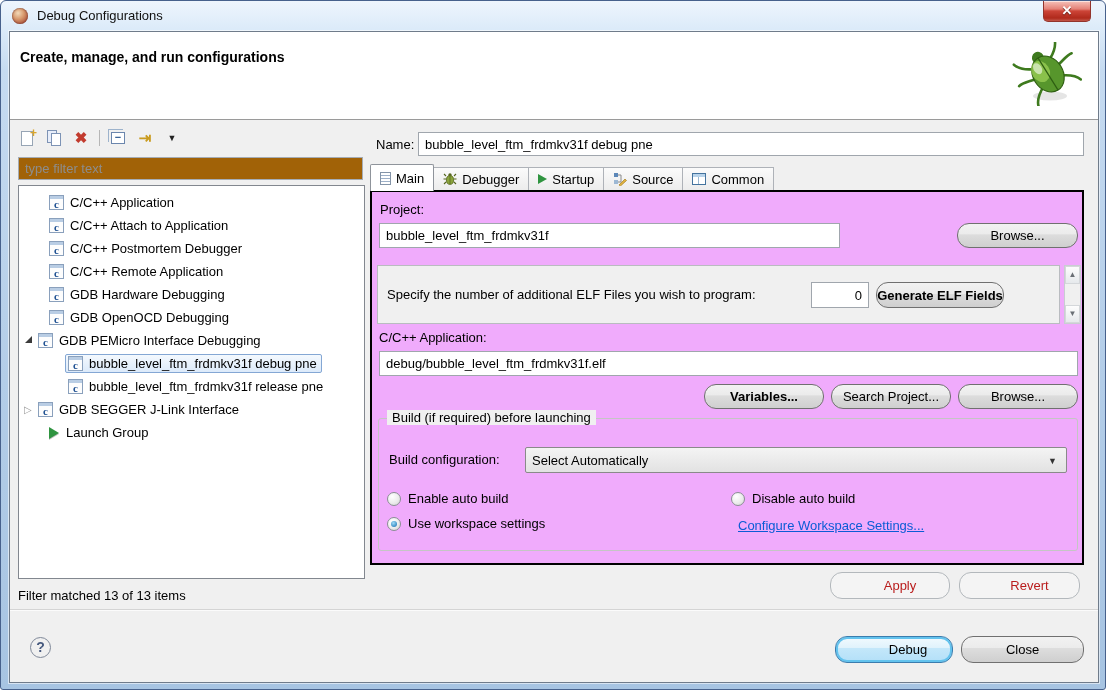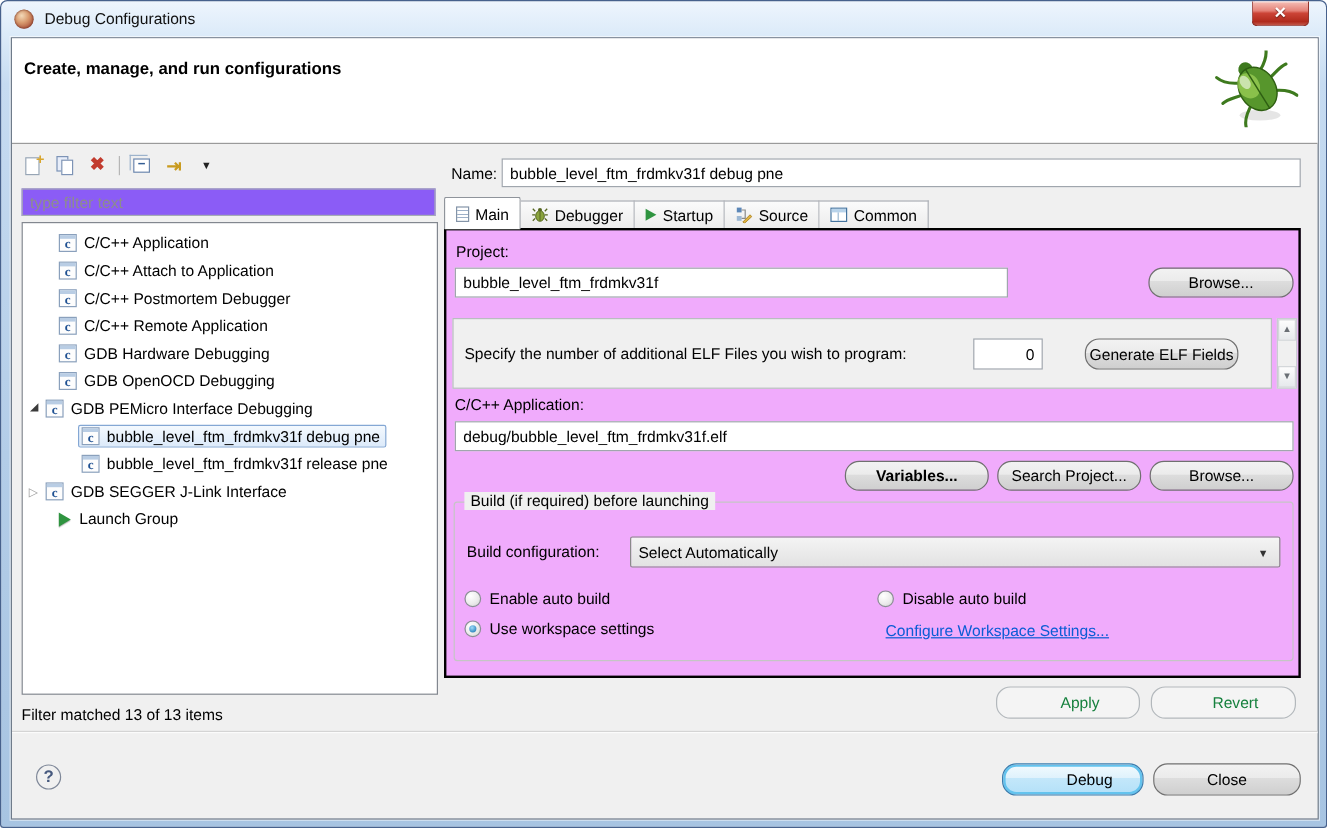--- a/index.html
+++ b/index.html
@@ -29,21 +29,21 @@
   .icon-copy-back{position:absolute;left:2px;top:1px;width:10px;height:13px;background:#e8eefa;border:1px solid #7d93b5;}
   .icon-copy-front{position:absolute;left:6px;top:4px;width:10px;height:13px;background:#fff;border:1px solid #7d93b5;}
   .icon-del{color:#c23b2e;font-weight:bold;font-size:15px;line-height:16px;}
   .tb-sep{width:1px;height:16px;background:#b6b6b6;}
   .icon-collapse{position:relative;width:14px;height:12px;background:#fff;border:1px solid #6b86ad;color:#335d94;
     font-size:11px;line-height:9px;text-align:center;font-weight:bold;}
   .icon-collapse::before{content:"";position:absolute;left:-4px;top:-4px;width:14px;height:12px;border:1px solid #9db3cc;border-right:none;border-bottom:none;}
   .icon-filter{color:#c99b1f;font-weight:bold;font-size:15px;}
   .icon-menu{color:#222;font-size:9px;}
   
-  .filter-input{position:absolute;left:8px;top:125px;width:345px;height:23px;border:1px solid #a5acb5;background:#8b5cf6;
+  .filter-input{position:absolute;left:8px;top:125px;width:345px;height:23px;border:1px solid #a5acb5;background:#a16207;
     font-family:"Liberation Sans",sans-serif;font-size:13px;padding:0 6px;color:#000;}
   .filter-input::placeholder{color:#8d8d8d;}
   
   .tree{position:absolute;left:8px;top:153px;width:347px;height:394px;background:#fff;border:1px solid #82878f;
     padding-top:5px;overflow:hidden;}
   .trow{height:23px;display:flex;align-items:center;font-size:13px;color:#000;cursor:pointer;white-space:nowrap;}
   .pad-leaf{padding-left:30px;}
   .pad-exp{padding-left:3px;}
   .pad-child{padding-left:49px;}
   .exp-open{width:0;height:0;border-bottom:7px solid #3b3b3b;border-left:7px solid transparent;margin:0 6px 2px 3px;}
@@ -79,42 +79,42 @@
   
   .content{position:absolute;left:360px;top:158px;width:714px;height:375px;border:2px solid #000000;background:#f0abfc;}
   .project-input{left:7px;top:31px;width:461px;height:25px;}
   .btn{position:absolute;border:1px solid #707070;border-radius:12px;color:#000;font-size:13px;text-align:center;cursor:pointer;
     background:linear-gradient(180deg,#f2f2f2 0%,#ebebeb 45%,#dddddd 46%,#cfcfcf 100%);
     display:flex;align-items:center;justify-content:center;font-family:"Liberation Sans",sans-serif;}
   .browse1{left:585px;top:31px;width:121px;height:25px;}
   .elf-box{position:absolute;left:5px;top:73px;width:683px;height:59px;border:1px solid #b9bcc0;background:#f0f0f0;}
   .elf-label{left:9px;top:21px;}
   .elf-count{left:433px;top:16px;width:58px;height:26px;text-align:right;}
-  .elf-gen{left:526px;top:16px;width:128px;height:26px;}
+  .elf-gen{left:498px;top:16px;width:128px;height:26px;font-weight:bold;}
   .mini-scroll{position:absolute;left:692px;top:73px;width:17px;height:59px;border:1px solid #c9cdd2;background:#f0f0f0;
     display:flex;flex-direction:column;}
   .ms-btn{height:18px;background:linear-gradient(180deg,#fdfdfd,#e6e9ec);border:1px solid #d4d7da;color:#6a6f75;
     font-size:8px;line-height:16px;text-align:center;cursor:pointer;}
   .ms-track{flex:1;}
   .app-input{left:7px;top:159px;width:699px;height:25px;}
   .b-vars{left:332px;top:192px;width:120px;height:25px;font-weight:bold;}
   .b-search{left:459px;top:192px;width:120px;height:25px;}
   .b-browse2{left:586px;top:192px;width:120px;height:25px;}
   .group{position:absolute;left:6px;top:226px;width:700px;height:133px;border:1px solid #c5c5c5;border-radius:3px;}
   .group-legend{position:absolute;top:-9px;left:8px;background:#f0f0f0;padding:0 5px;font-size:13px;color:#000;}
   .combo{position:absolute;left:146px;top:28px;width:542px;height:26px;border:1px solid #8a8a8a;border-radius:2px;
     background:linear-gradient(180deg,#f4f4f4,#e2e2e2);display:flex;align-items:center;padding:0 6px;font-size:13px;cursor:pointer;}
   .combo-arrow{position:absolute;right:9px;top:8px;font-size:9px;color:#333;}
   .radio-row{position:absolute;display:flex;align-items:center;gap:7px;font-size:13px;cursor:pointer;}
   .radio{position:relative;width:14px;height:14px;border-radius:50%;border:1px solid #8a8f94;flex:0 0 auto;
     background:radial-gradient(circle at 35% 30%,#ffffff,#ececec 55%,#d2d2d2);}
   .radio.checked::after{content:"";position:absolute;left:3px;top:3px;width:6px;height:6px;border-radius:50%;
     background:radial-gradient(circle at 40% 35%,#9fdcf8,#3f92c8 65%,#2a6ea0);}
   .link{position:absolute;font-size:13px;color:#0b5cd5;text-decoration:underline;cursor:pointer;}
-  .btn.disabled{background:#f4f4f4;border-color:#b3b8bc;color:#15803d;cursor:default;padding-left:20px;}
+  .btn.disabled{background:#f4f4f4;border-color:#b3b8bc;color:#b91c1c;cursor:default;padding-left:20px;}
   .apply-btn{left:820px;top:540px;width:120px;height:27px;}
   .revert-btn{left:949px;top:540px;width:121px;height:27px;}
   .bottom-sep{position:absolute;left:0;top:577px;width:1088px;height:1px;background:#d4d4d4;}
   .bottom-sep2{position:absolute;left:0;top:578px;width:1088px;height:1px;background:#fbfbfb;}
   .help-circle{position:absolute;left:20px;top:605px;width:21px;height:21px;border:1px solid #7f8899;border-radius:50%;
     color:#46597e;font-size:14px;font-weight:bold;line-height:19px;text-align:center;cursor:pointer;}
   .debug-btn{left:825px;top:604px;width:118px;height:27px;border:1px solid #3b7dae;
     box-shadow:inset 0 0 0 2px #63c3ee;background:linear-gradient(180deg,#f2fafe 0%,#dff2fc 45%,#c3e7fa 46%,#b3e0f8 100%);padding-left:28px;}
   .close2-btn{left:951px;top:604px;width:123px;height:27px;}
 </style>

